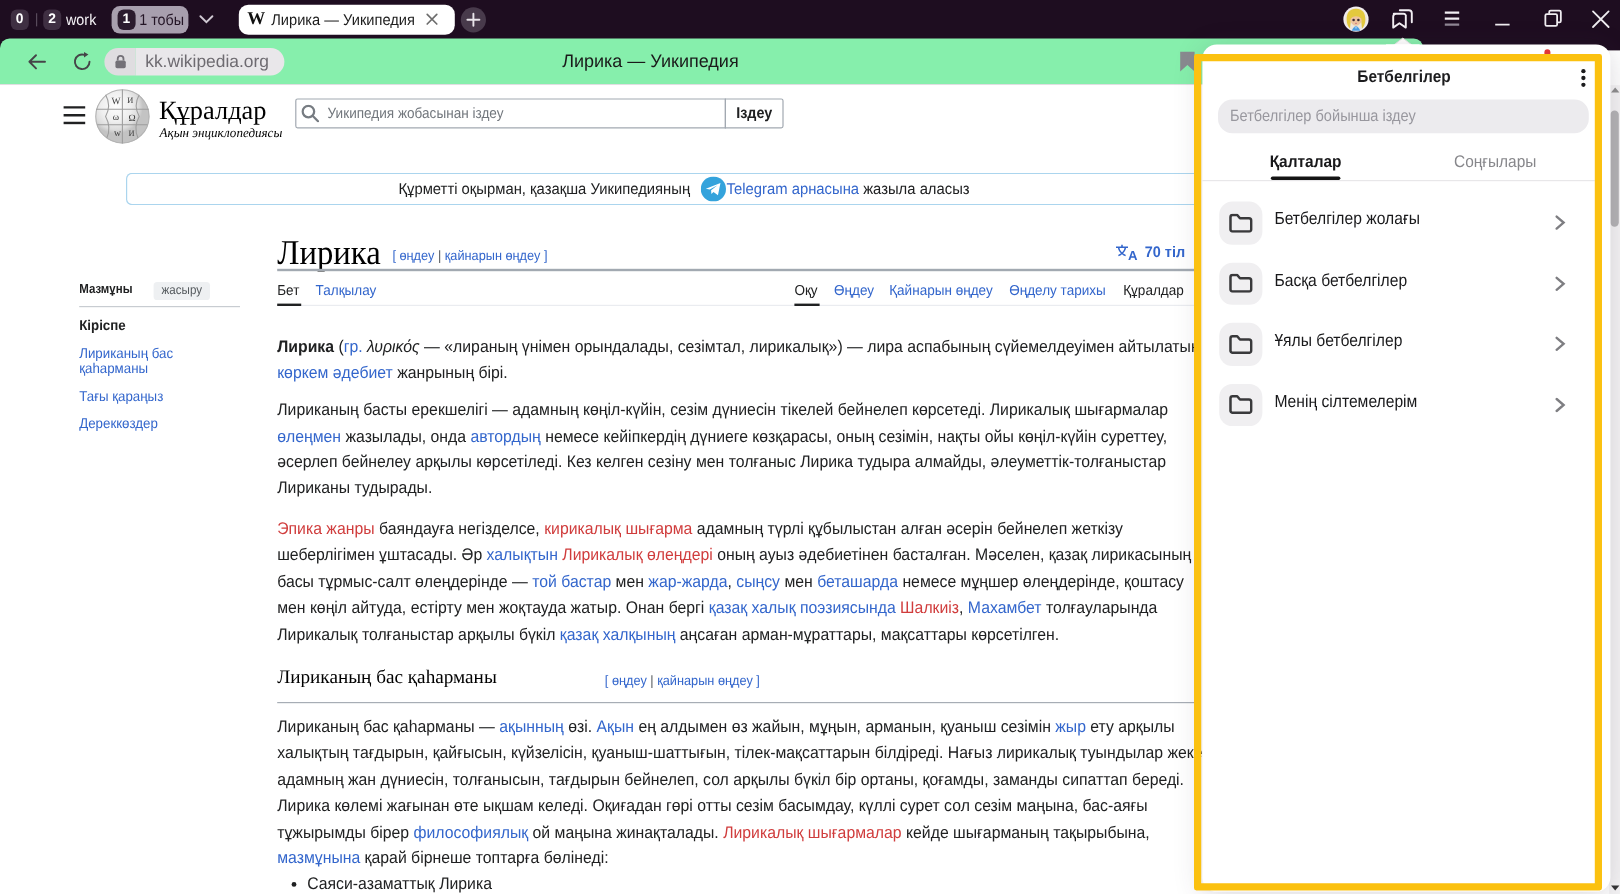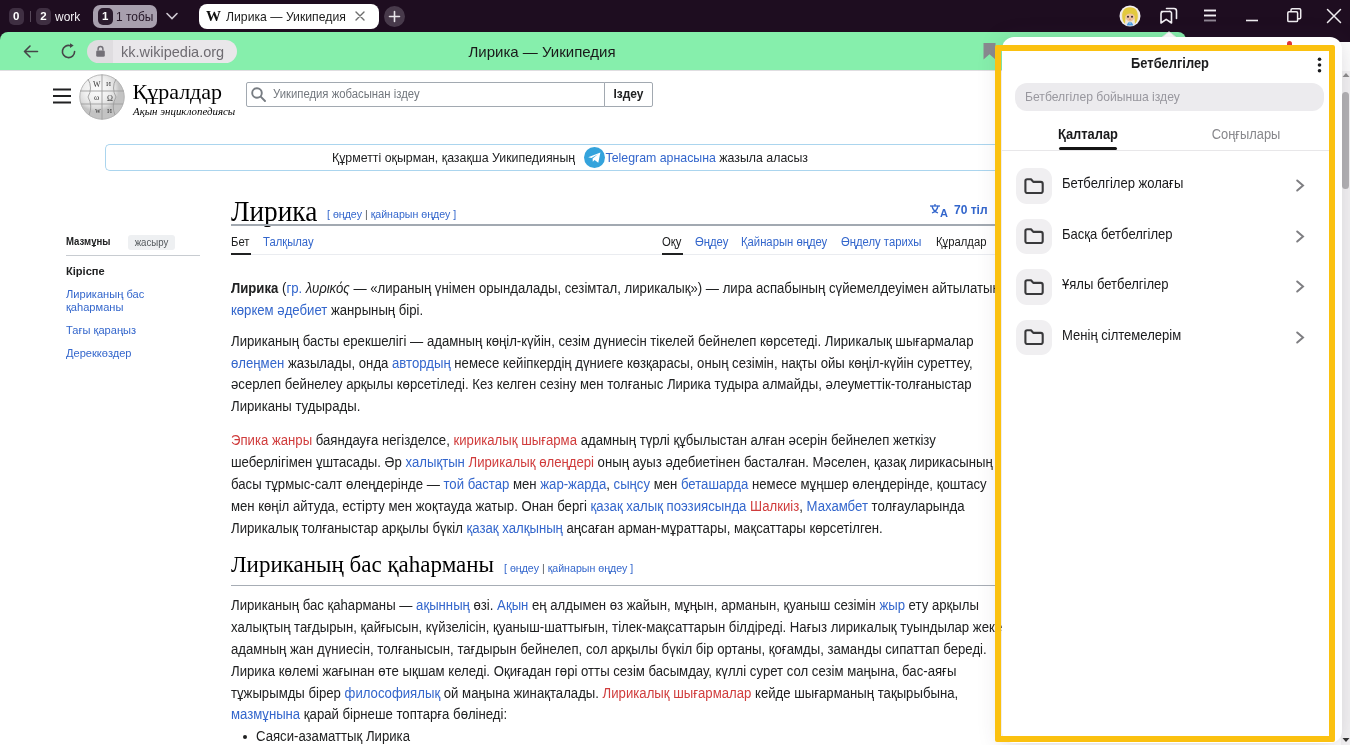--- a/index.html
+++ b/index.html
@@ -202,21 +202,21 @@
   <div class="line" style="left:231px;top:351.6px"><span class="bl">өлеңмен</span> жазылады, онда <span class="bl">автордың</span> немесе кейіпкердің дүниеге көзқарасы, оның сезімін, нақты ойы көңіл-күйін суреттеу,</div>
   <div class="line" style="left:231px;top:373.1px">әсерлеп бейнелеу арқылы көрсетіледі. Кез келген сезіну мен толғаныс Лирика тудыра алмайды, әлеуметтік-толғаныстар</div>
   <div class="line" style="left:231px;top:394.6px">Лириканы тудырады.</div>
 
   <div class="line" style="left:231px;top:428.6px"><span class="rl">Эпика жанры</span> баяндауға негізделсе, <span class="rl">кирикалық шығарма</span> адамның түрлі құбылыстан алған әсерін бейнелеп жеткізу</div>
   <div class="line" style="left:231px;top:450.6px">шеберлігімен ұштасады. Әр <span class="bl">халықтын</span> <span class="rl">Лирикалық өлеңдері</span> оның ауыз әдебиетінен басталған. Мәселен, қазақ лирикасының</div>
   <div class="line" style="left:231px;top:472.6px">басы тұрмыс-салт өлеңдерінде — <span class="bl">той бастар</span> мен <span class="bl">жар-жарда</span>, <span class="bl">сыңсу</span> мен <span class="bl">беташарда</span> немесе мұңшер өлеңдерінде, қоштасу</div>
   <div class="line" style="left:231px;top:494.6px">мен көңіл айтуда, естірту мен жоқтауда жатыр. Онан бергі <span class="bl">қазақ халық поэзиясында</span> <span class="rl">Шалкиіз</span>, <span class="bl">Махамбет</span> толғауларында</div>
   <div class="line" style="left:231px;top:516.6px">Лирикалық толғаныстар арқылы бүкіл <span class="bl">қазақ халқының</span> аңсаған арман-мұраттары, мақсаттары көрсетілген.</div>
 
-  <div class="abs nw" style="left:231px;top:553px;font-family:'Liberation Serif',serif;font-size:23px;color:#000;line-height:24px">Лириканың бас қаһарманы</div>
+  <div class="abs nw" style="left:231px;top:553px;font-family:'Liberation Serif',serif;font-size:16px;color:#000;line-height:24px">Лириканың бас қаһарманы</div>
   <div class="abs nw bl sx94" style="left:504px;top:560.5px;font-size:11.3px;line-height:14px">[ өңдеу <span style="color:#54595d">|</span> қайнарын өңдеу ]</div>
   <div class="abs" style="left:231px;top:585px;width:765px;height:1px;background:#a7adb5"></div>
 
   <div class="line" style="left:231px;top:593.6px">Лириканың бас қаһарманы — <span class="bl">ақынның</span> өзі. <span class="bl">Ақын</span> ең алдымен өз жайын, мұңын, арманын, қуаныш сезімін <span class="bl">жыр</span> ету арқылы</div>
   <div class="line" style="left:231px;top:615.6px">халықтың тағдырын, қайғысын, күйзелісін, қуаныш-шаттығын, тілек-мақсаттарын білдіреді. Нағыз лирикалық туындылар жеке</div>
   <div class="line" style="left:231px;top:637.6px">адамның жан дүниесін, толғанысын, тағдырын бейнелеп, сол арқылы бүкіл бір ортаны, қоғамды, заманды сипаттап береді.</div>
   <div class="line" style="left:231px;top:659.6px">Лирика көлемі жағынан өте ықшам келеді. Оқиғадан гөрі отты сезім басымдау, күллі сурет сол сезім маңына, бас-аяғы</div>
   <div class="line" style="left:231px;top:681.6px">тұжырымды бірер <span class="bl">философиялық</span> ой маңына жинақталады. <span class="rl">Лирикалық шығармалар</span> кейде шығарманың тақырыбына,</div>
   <div class="line" style="left:231px;top:702.6px"><span class="bl">мазмұнына</span> қарай бірнеше топтарға бөлінеді:</div>
 

